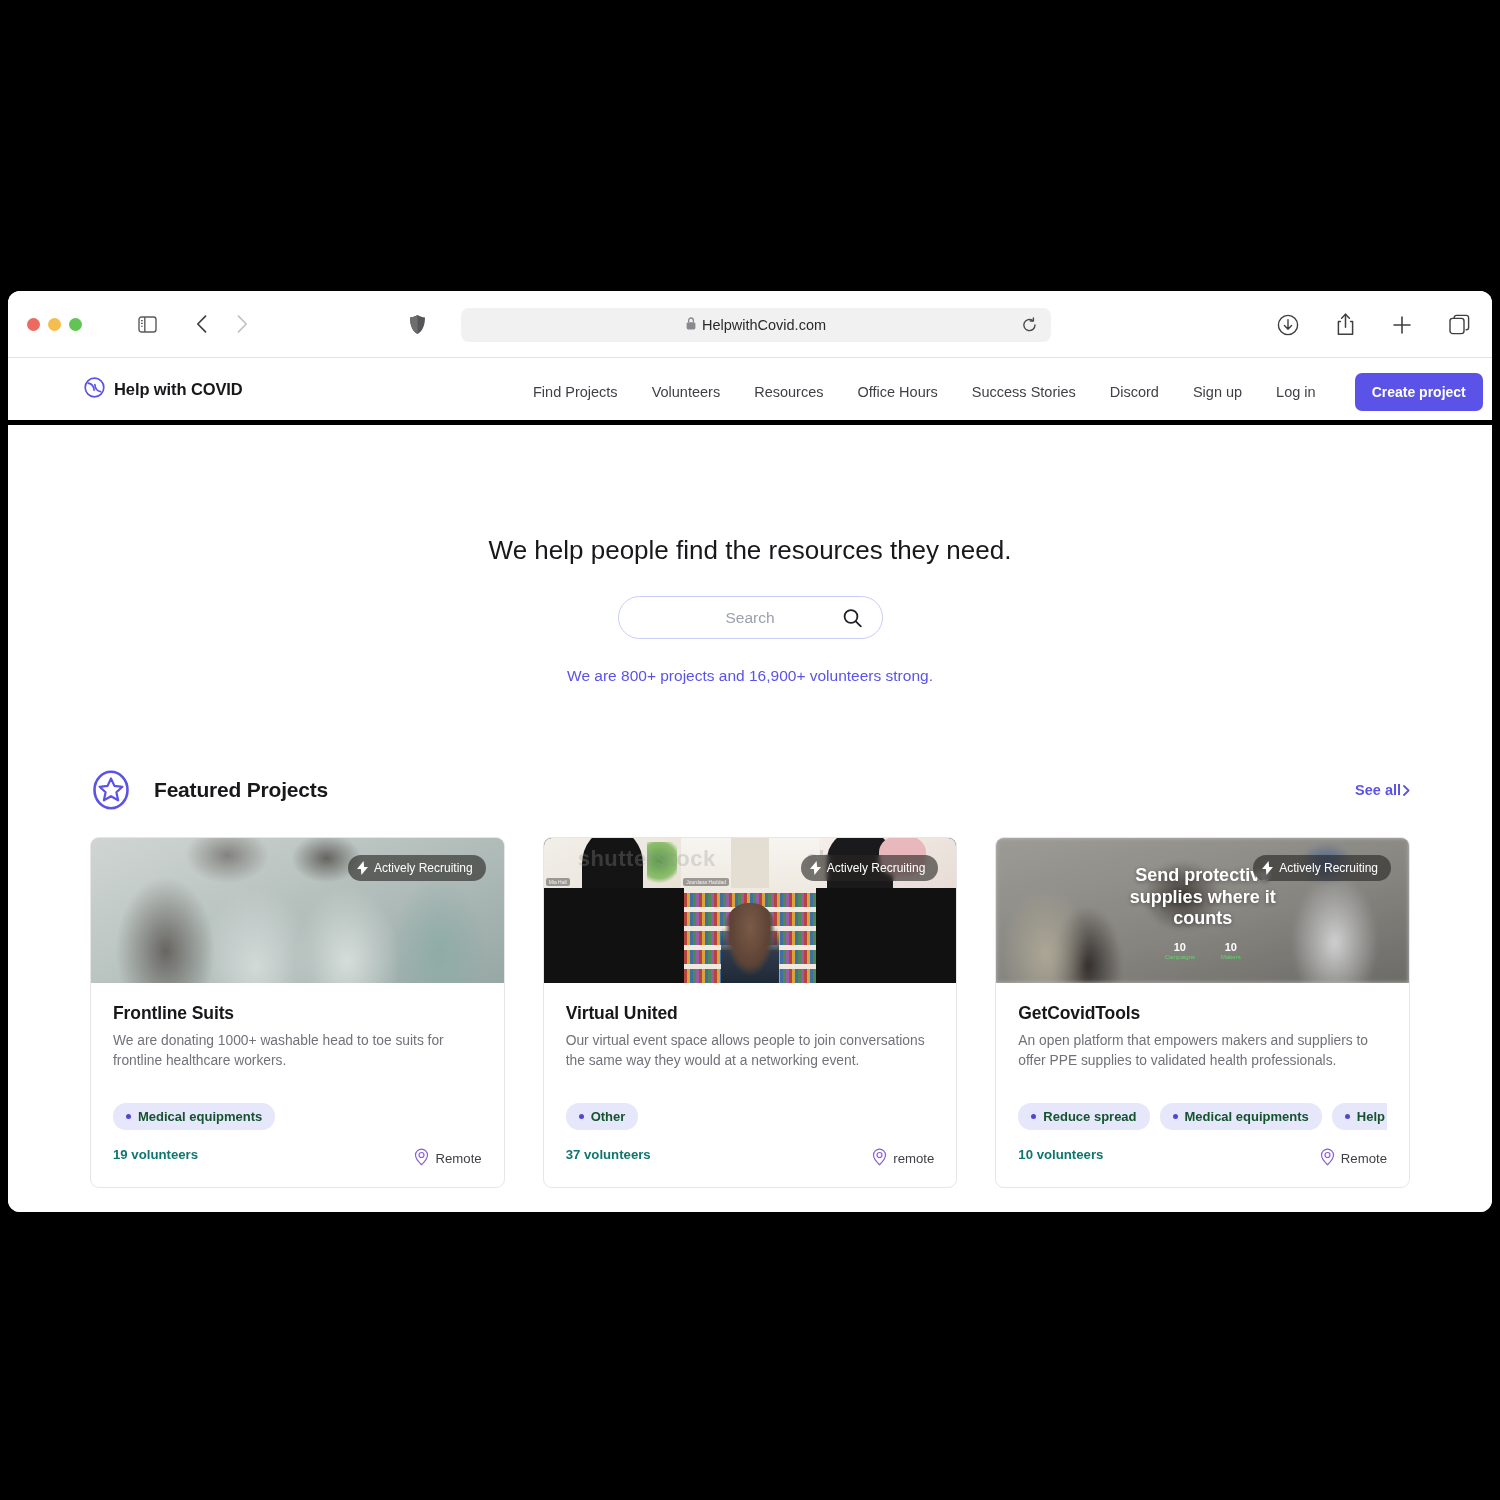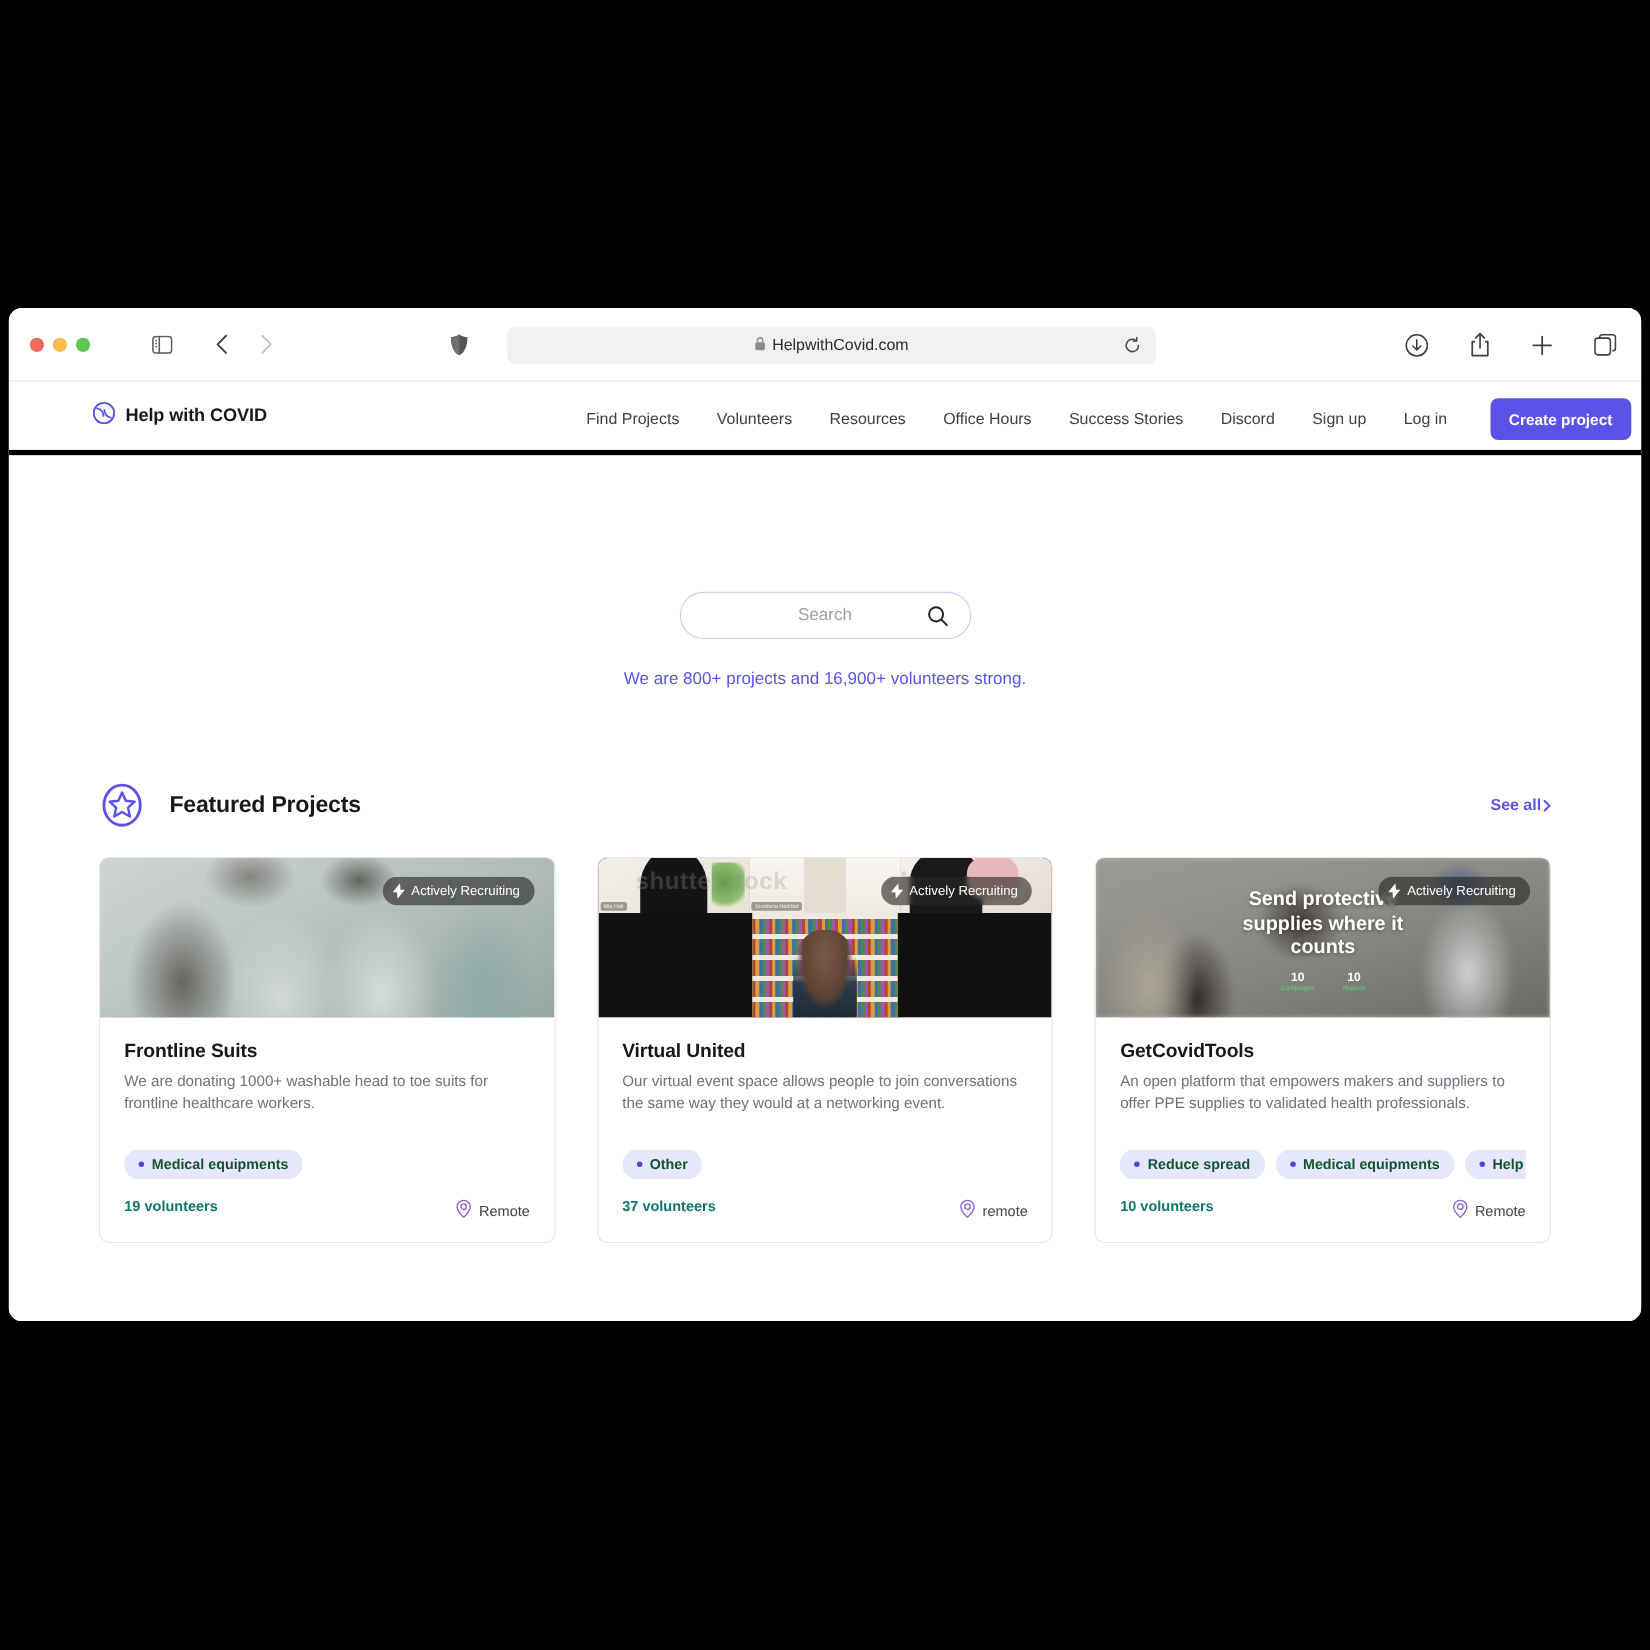--- a/index.html
+++ b/index.html
@@ -7,21 +7,21 @@
   html, body {
     width: 1500px; height: 1500px;
     background: #000000;
     font-family: "Liberation Sans", sans-serif;
     overflow: hidden;
   }
 
   
   .browser-window {
     position: absolute;
-    left: 8px; top: 280px;
+    left: 8px; top: 291px;
     width: 1484px; height: 921px;
     background: #ffffff;
     border-radius: 12px;
     overflow: hidden;
     box-shadow: 0 10px 40px rgba(0,0,0,0.35);
   }
 
   
   .toolbar {
     position: relative;
@@ -460,20 +460,21 @@
       <span class="nav-link">Discord</span>
       <span class="nav-link">Sign up</span>
       <span class="nav-link">Log in</span>
       <button class="create-btn">Create project</button>
     </div>
   </div>
 
   <div class="page">
 
     <div class="hero">
+      <p class="hero-sub">We help people find the resources they need.</p>
 
       <div class="search-wrap">
         <div class="search-box">
           <input class="search-input" type="text" placeholder="Search" style="">
           <span class="search-icon-btn">
             <svg width="19" height="19" viewBox="0 0 19 19" fill="none">
               <circle cx="8" cy="8" r="6.4" stroke="#1f2024" stroke-width="1.8"></circle>
               <path d="M12.8 12.8l5 5" stroke="#1f2024" stroke-width="1.8" stroke-linecap="round"></path>
             </svg>
           </span>

